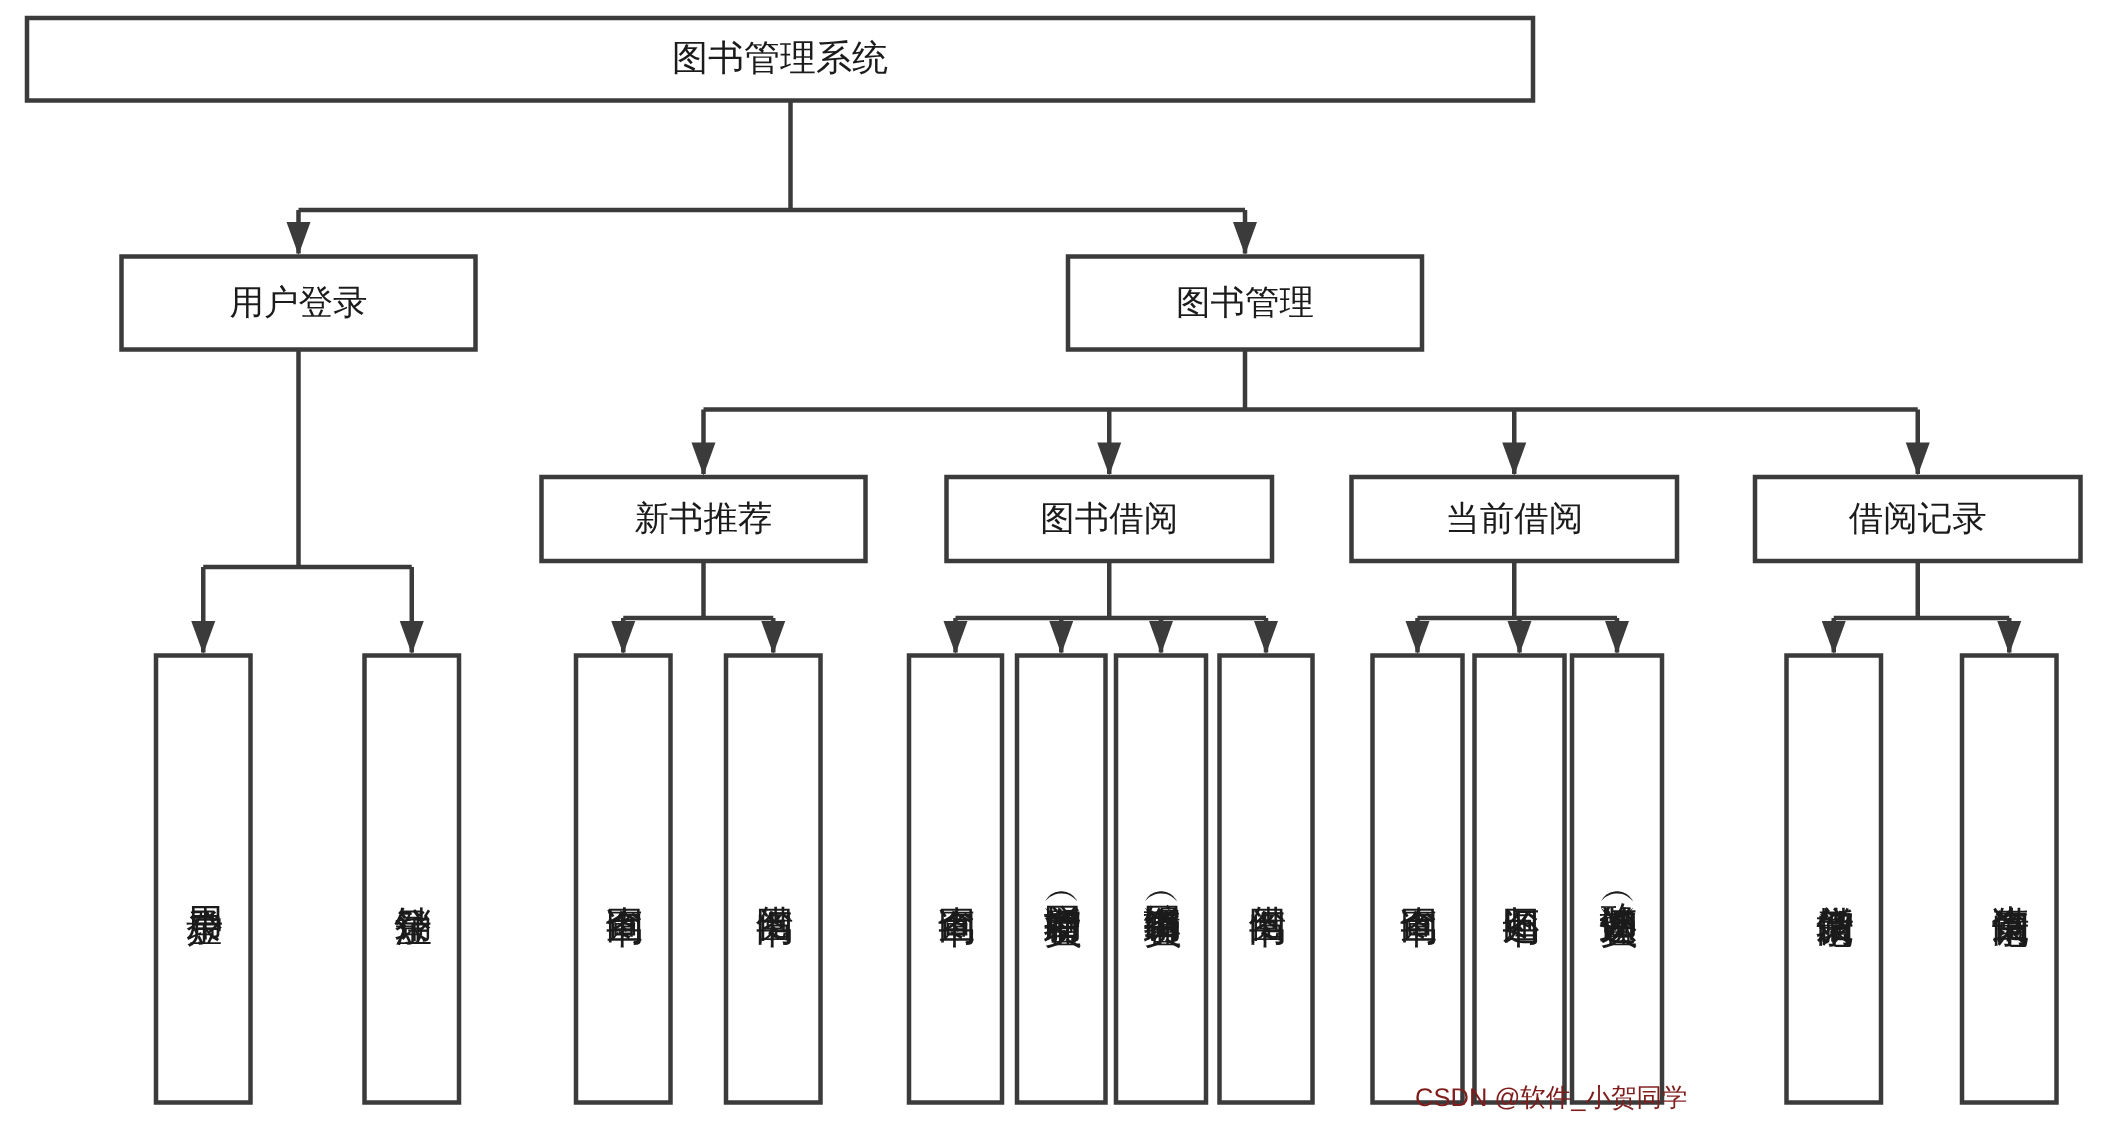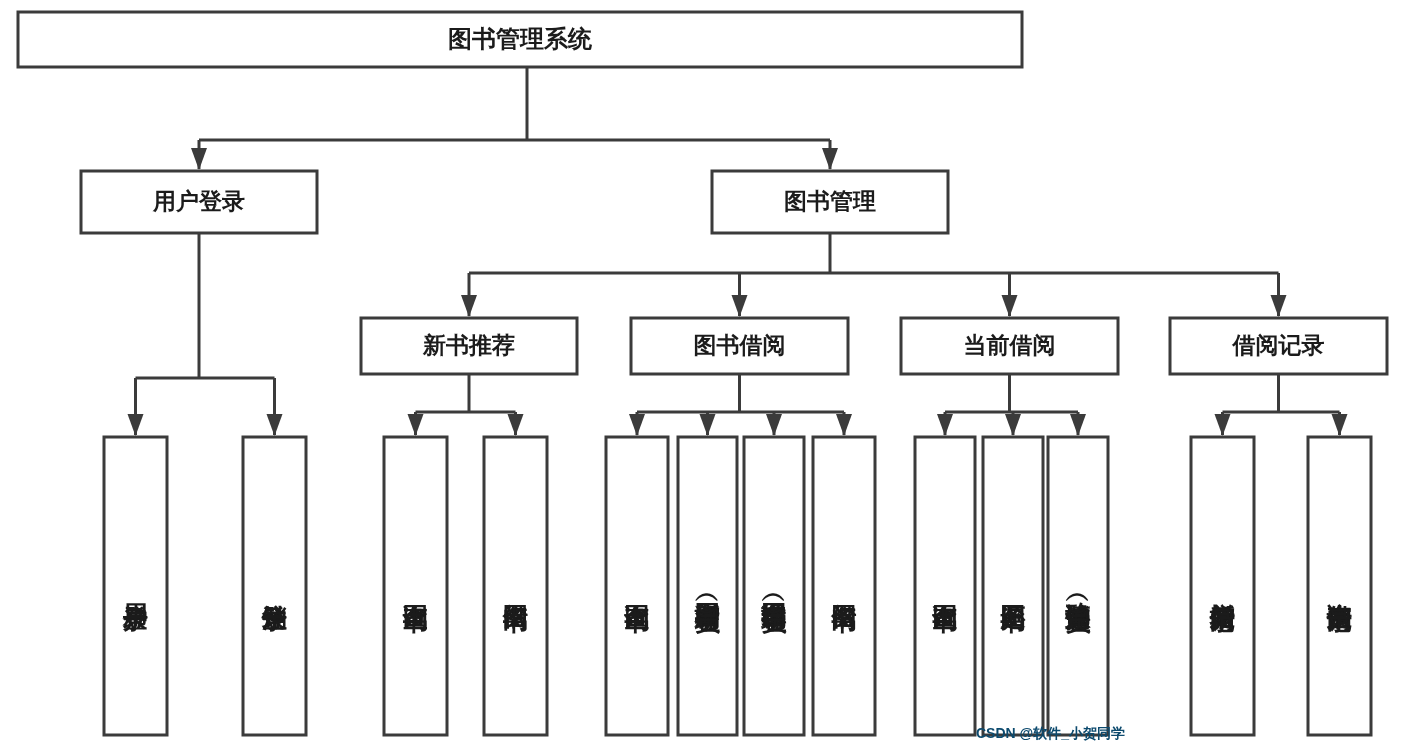--- a/index.html
+++ b/index.html
@@ -11,21 +11,20 @@
     width: 1405px;
     height: 747px;
     font-family: "Liberation Sans", sans-serif;
     overflow: hidden;
   }
   #diagram-root {
     position: relative;
     width: 1133px;
     height: 747px;
     background: #ffffff;
-    font-weight: bold;
   }
   svg#flow-svg {
     position: absolute;
     left: 0;
     top: 0;
     width: 1405px;
     height: 747px;
   }
   .node-box {
     fill: #ffffff;
@@ -69,22 +68,22 @@
     display: flex;
     align-items: center;
     justify-content: center;
     pointer-events: none;
   }
   .watermark {
     position: absolute;
     right: 8px;
     bottom: 4px;
     font-family: "Liberation Sans", sans-serif;
-    font-size: 14px;
-    color: #0c4a6e;
+    font-size: 17px;
+    color: #7f1d1d;
     white-space: nowrap;
   }
 </style>
 </head>
 <body>
 
 <div id="diagram-root">
 
   <svg id="flow-svg" viewBox="0 0 1405 747">
     <g id="connectors">

